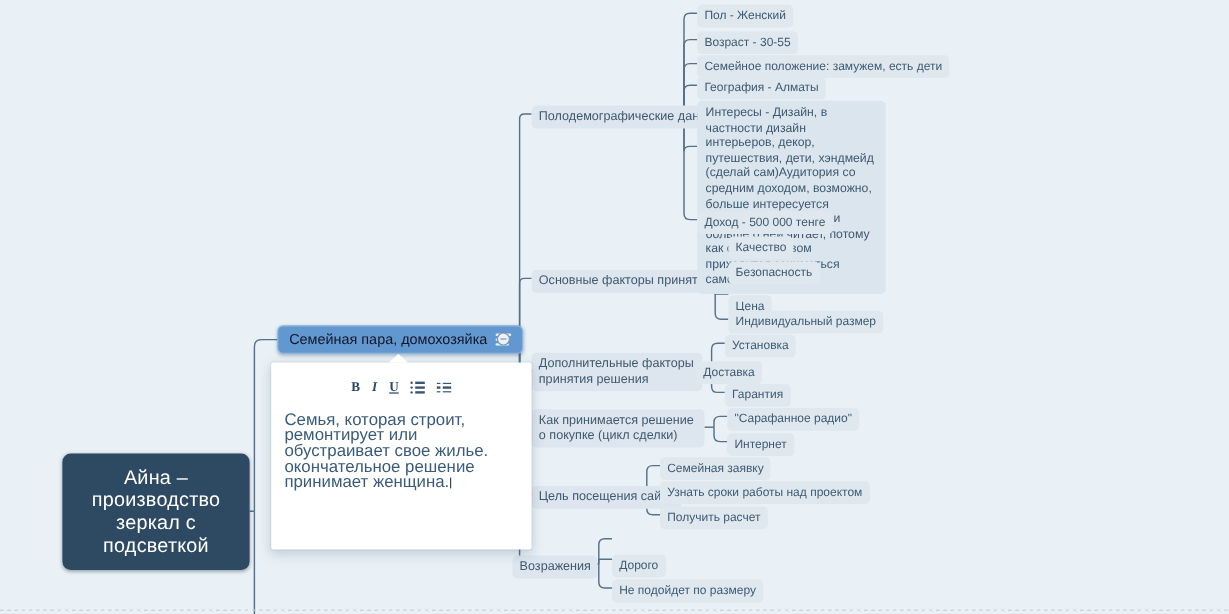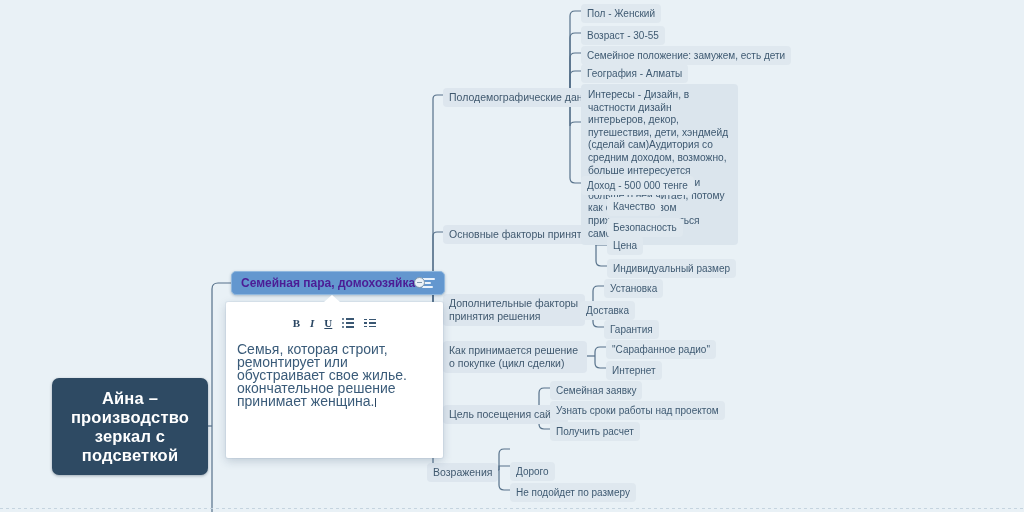--- a/index.html
+++ b/index.html
@@ -11,32 +11,32 @@
   }
   #canvas{position:absolute;left:0;top:0;width:1024px;height:512px;}
   svg.links{position:absolute;left:0;top:0;width:1024px;height:512px;pointer-events:none;}
 
   
   .root-node{
     position:absolute;left:52px;top:378px;width:156px;height:97px;
     background:#2e4a63;border-radius:7px;
     box-shadow:0 1px 3px rgba(20,40,60,.35);
     display:flex;align-items:center;justify-content:center;
-    text-align:center;color:#ffffff;font-weight:bold;font-size:16.5px;
+    text-align:center;color:#ffffff;font-weight:normal;font-size:16.5px;
     line-height:19px;letter-spacing:.2px;padding:0 10px;box-sizing:border-box;
   }
 
   
   .sel-node{
     position:absolute;left:231px;top:271px;height:24px;
     background:#6397cf;border:1.5px solid #8fb7de;border-radius:5px;
     box-shadow:0 1px 3px rgba(30,60,90,.30);
     display:flex;align-items:center;gap:7px;
     padding:0 9px;box-sizing:border-box;
-    color:#4c1d95;font-weight:bold;font-size:12px;white-space:nowrap;
+    color:#0f172a;font-weight:normal;font-size:12px;white-space:nowrap;
   }
   .note-icon{display:flex;flex-direction:column;justify-content:center;gap:2.5px;width:13px;}
   .note-icon i{display:block;height:1.6px;background:#e9f2fb;border-radius:1px;}
   .note-icon i:nth-child(1){width:13px;}
   .note-icon i:nth-child(2){width:9px;}
   .note-icon i:nth-child(3){width:11px;}
 
   .collapse-handle{
     position:absolute;left:414px;top:277px;width:11px;height:11px;
     border:1.4px solid #7d97ad;border-radius:50%;background:#eaf1f7;
@@ -193,21 +193,21 @@
   <div class="chip lvl2" style="left:581px;top:176px;">
     <span>Доход - 500 000 тенге</span>
   </div>
 
   <div class="chip lvl2" style="left:607px;top:197px;">
     <span>Качество</span>
   </div>
   <div class="chip lvl2" style="left:607px;top:218px;">
     <span>Безопасность</span>
   </div>
-  <div class="chip lvl2" style="left:607px;top:236px;">
+  <div class="chip lvl2" style="left:607px;top:246px;">
     <span>Цена</span>
   </div>
   <div class="chip lvl2" style="left:607px;top:259px;">
     <span>Индивидуальный размер</span>
   </div>
 
   <div class="chip lvl2" style="left:604px;top:279px;">
     <span>Установка</span>
   </div>
   <div class="chip lvl2" style="left:580px;top:301px;">

